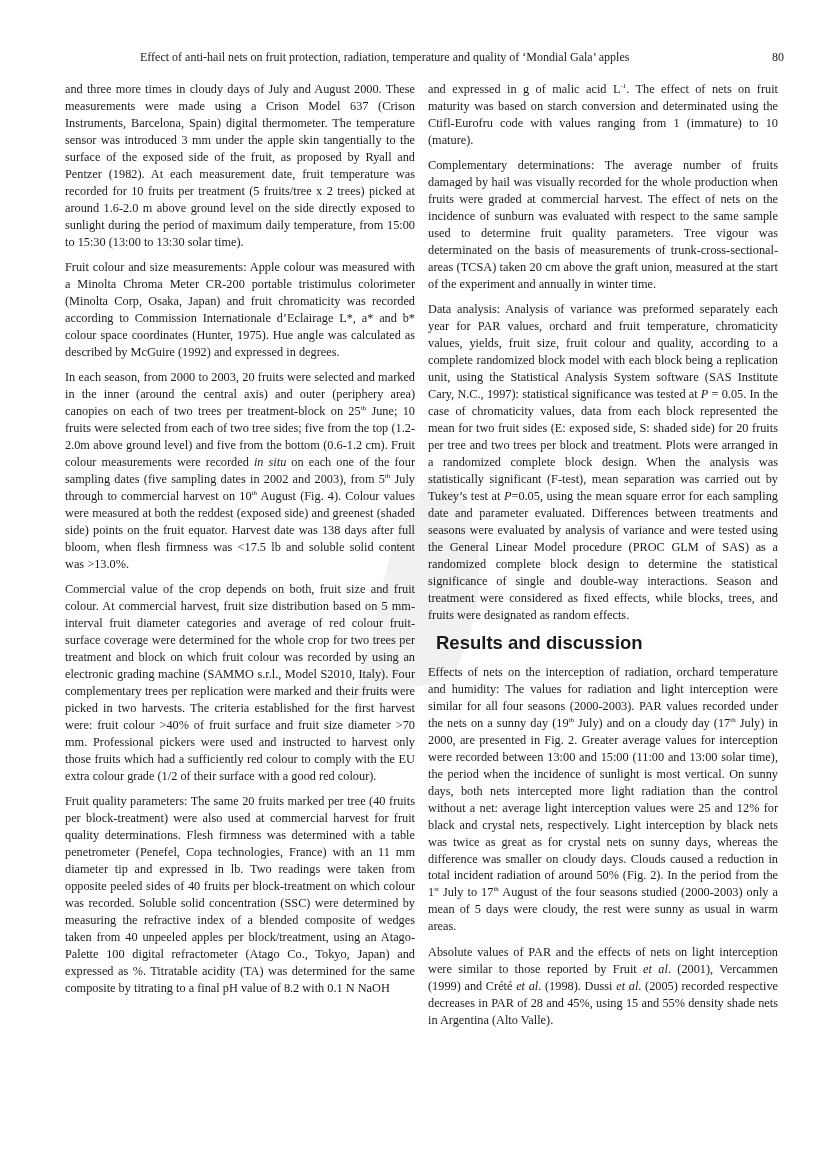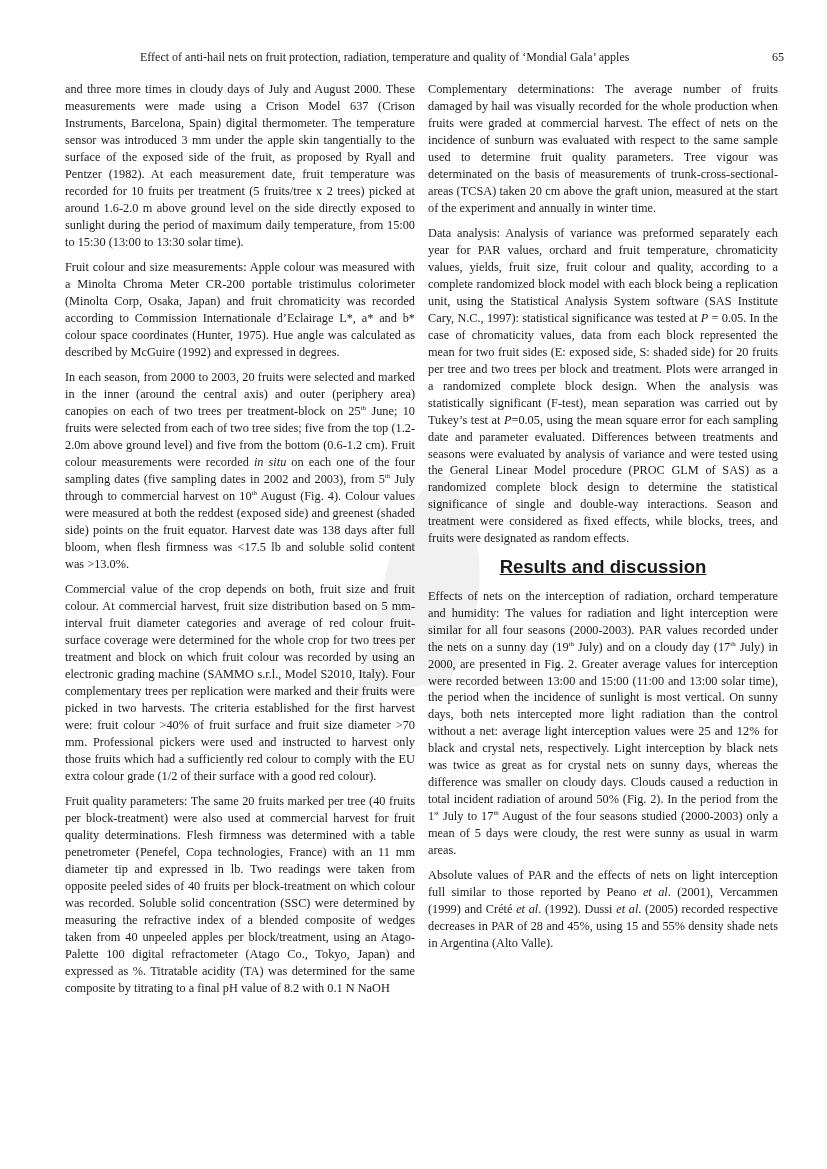--- a/index.html
+++ b/index.html
@@ -11,52 +11,53 @@
   .header .page { position: absolute; left: 764px; top: 0; }
   .col { position: absolute; top: 81px; width: 350px; font-size: 12.3px;
          line-height: 16.95px; text-align: justify; }
   .col.left { left: 65px; }
   .col.right { left: 428px; }
   p { margin: 0 0 8.5px 0; }
   b { font-weight: normal; }
   i { font-style: italic; }
   sup { font-size: 7px; line-height: 0; vertical-align: 5px; }
   h2 { font-family: "Liberation Sans", "DejaVu Sans", sans-serif; font-size: 18.5px;
-       font-weight: bold; margin: 6px 0 10px 0; line-height: 22px; text-align: center; text-decoration: underline; }
+       font-weight: bold; margin: 6px 0 10px 8px; line-height: 22px; text-align: left; }
   .watermark { position: absolute; left: 330px; top: 440px; width: 200px; height: 280px;
                opacity: 0.05; pointer-events: none; }
 </style>
 </head>
 <body>
 
 <div class="header">
   <span class="title">Effect of anti-hail nets on fruit protection, radiation, temperature and quality  of ‘Mondial Gala’ apples</span>
-  <span class="page">65</span>
+  <span class="page">80</span>
 </div>
 
 <svg class="watermark" viewBox="0 0 200 280">
   <path d="M20 260 C60 180 40 100 110 30 C150 70 170 150 120 240 Z" fill="#000"></path>
 </svg>
 
 <div class="col left">
   <p><span>and three more times in cloudy days of July and August 2000. These measurements were made using a Crison Model 637 (Crison Instruments, Barcelona, Spain) digital thermometer. The temperature sensor was introduced 3 mm under the apple skin tangentially to the surface of the exposed side of the fruit, as proposed by Ryall and Pentzer (1982). At each measurement date, fruit temperature was recorded for 10 fruits per treatment (5 fruits/tree x 2 trees) picked at around 1.6-2.0 m above ground level on the side directly exposed to sunlight during the period of maximum daily temperature, from 15:00 to 15:30 (13:00 to 13:30 solar time).</span></p>
 
   <p><b>Fruit colour and size measurements</b><span>: Apple colour was measured with a Minolta Chroma Meter CR-200 portable tristimulus colorimeter (Minolta Corp, Osaka, Japan) and fruit chromaticity was recorded according to Commission Internationale d’Eclairage L*, a* and b* colour space coordinates (Hunter, 1975). Hue angle was calculated as described by McGuire (1992) and expressed in degrees.</span></p>
 
   <p><span>In each season, from 2000 to 2003, 20 fruits were selected and marked in the inner (around the central axis) and outer (periphery area) canopies on each of two trees per treatment-block on 25</span><sup>th</sup><span> June; 10 fruits were selected from each of two tree sides; five from the top (1.2-2.0m above ground level) and five from the bottom (0.6-1.2 cm). Fruit colour measurements were recorded </span><i>in situ</i><span> on each one of the four sampling dates (five sampling dates in 2002 and 2003), from 5</span><sup>th</sup><span> July through to commercial harvest on 10</span><sup>th</sup><span> August (Fig. 4). Colour values were measured at both the reddest (exposed side) and greenest (shaded side) points on the fruit equator. Harvest date was 138 days after full bloom, when flesh firmness was &lt;17.5 lb and soluble solid content was &gt;13.0%.</span></p>
 
   <p><span>Commercial value of the crop depends on both, fruit size and fruit colour. At commercial harvest, fruit size distribution based on 5 mm-interval fruit diameter categories and average of red colour fruit-surface coverage were determined for the whole crop for two trees per treatment and block on which fruit colour was recorded by using an electronic grading machine (SAMMO s.r.l., Model S2010, Italy). Four complementary trees per replication were marked and their fruits were picked in two harvests. The criteria established for the first harvest were: fruit colour &gt;40% of fruit surface and fruit size diameter &gt;70 mm. Professional pickers were used and instructed to harvest only those fruits which had a sufficiently red colour to comply with the EU extra colour grade (1/2 of their surface with a good red colour).</span></p>
 
   <p><b>Fruit quality parameters</b><span>: The same 20 fruits marked per tree (40 fruits per block-treatment) were also used at commercial harvest for fruit quality determinations. Flesh firmness was determined with a table penetrometer (Penefel, Copa technologies, France) with an 11 mm diameter tip and expressed in lb. Two readings were taken from opposite peeled sides of 40 fruits per block-treatment on which colour was recorded. Soluble solid concentration (SSC) were determined by measuring the refractive index of a blended composite of wedges taken from 40 unpeeled apples per block/treatment, using an Atago-Palette 100 digital refractometer (Atago Co., Tokyo, Japan) and expressed as %. Titratable acidity (TA) was determined for the same composite by titrating to a final pH value of 8.2 with 0.1 N NaOH</span></p>
 </div>
 
 <div class="col right">
+  <p><span>and expressed in g of malic acid L</span><sup>-1</sup><span>. The effect of nets on fruit maturity was based on starch conversion and determinated using the Ctifl-Eurofru code with values ranging from 1 (immature) to 10 (mature).</span></p>
 
   <p><b>Complementary determinations</b><span>: The average number of fruits damaged by hail was visually recorded for the whole production when fruits were graded at commercial harvest. The effect of nets on the incidence of sunburn was evaluated with respect to the same sample used to determine fruit quality parameters. Tree vigour was determinated on the basis of measurements of trunk-cross-sectional-areas (TCSA) taken 20 cm above the graft union, measured at the start of the experiment and annually in winter time.</span></p>
 
   <p><b>Data analysis</b><span>: Analysis of variance was preformed separately each year for PAR values, orchard and fruit temperature, chromaticity values, yields, fruit size, fruit colour and quality, according to a complete randomized block model with each block being a replication unit, using the Statistical Analysis System software (SAS Institute Cary, N.C., 1997): statistical significance was tested at </span><i>P</i><span> = 0.05.  In the case of chromaticity values, data from each block represented the mean for two fruit sides (E: exposed side, S: shaded side) for 20 fruits per tree and two trees per block and treatment. Plots were arranged in a randomized complete block design. When the analysis was statistically significant (F-test), mean separation was carried out by Tukey’s test at </span><i>P</i><span>=0.05, using the mean square error for each sampling date and parameter evaluated. Differences between treatments and seasons were evaluated by analysis of variance and were tested using the General Linear Model procedure (PROC GLM of SAS) as a randomized complete block design to determine the statistical significance of single and double-way interactions. Season and treatment were considered as fixed effects, while blocks, trees, and fruits were designated as random effects.</span></p>
 
   <h2>Results and discussion</h2>
 
   <p><b>Effects of nets on the interception of radiation, orchard temperature and humidity</b><span>: The values for radiation and light interception were similar for all four seasons (2000-2003). PAR values recorded under the nets on a sunny day (19</span><sup>th</sup><span> July) and on a cloudy day (17</span><sup>th</sup><span> July) in 2000, are presented in Fig. 2. Greater average values for interception were recorded between 13:00 and 15:00 (11:00 and 13:00 solar time), the period when the incidence of sunlight is most vertical. On sunny days, both nets intercepted more light radiation than the control without a net: average light interception values were 25 and 12% for black and crystal nets, respectively. Light interception by black nets was twice as great as for crystal nets on sunny days, whereas the difference was smaller on cloudy days. Clouds caused a reduction in total incident radiation of around 50% (Fig. 2). In the period from the 1</span><sup>st</sup><span> July to 17</span><sup>th</sup><span> August of the four seasons studied (2000-2003) only a mean of 5 days were cloudy, the rest were sunny as usual in warm areas.</span></p>
 
-  <p><span>Absolute values of PAR and the effects of nets on light interception full similar to those reported by Peano </span><i>et al</i><span>. (2001), Vercammen (1999) and Crété </span><i>et al</i><span>. (1992).  Dussi </span><i>et al</i><span>. (2005) recorded respective decreases in PAR of 28 and 45%, using 15 and 55% density shade nets in Argentina (Alto Valle).</span></p>
+  <p><span>Absolute values of PAR and the effects of nets on light interception were similar to those reported by Fruit </span><i>et al</i><span>. (2001), Vercammen (1999) and Crété </span><i>et al</i><span>. (1998).  Dussi </span><i>et al</i><span>. (2005) recorded respective decreases in PAR of 28 and 45%, using 15 and 55% density shade nets in Argentina (Alto Valle).</span></p>
 </div>
 
 </body></html>

